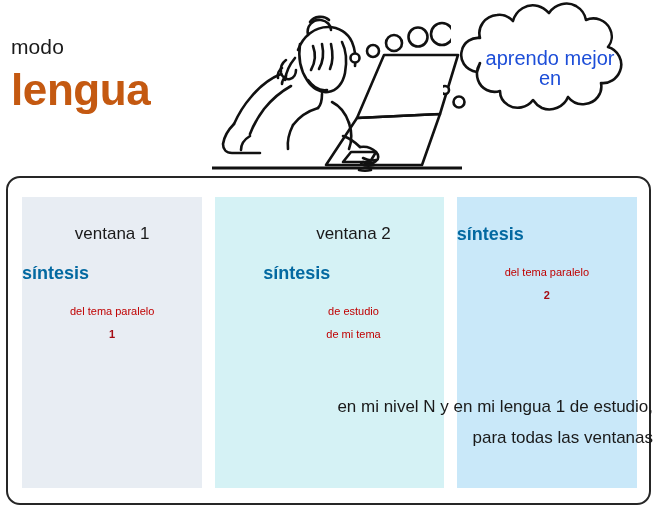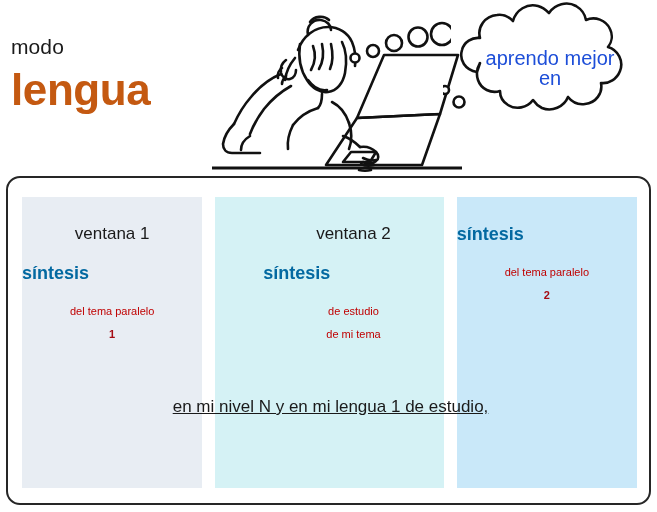--- a/index.html
+++ b/index.html
@@ -140,23 +140,22 @@
     font-weight: bold;
     color: #A50C13;
   }
 
   
   #caption {
     position: absolute;
     left: 0;
     top: 213px;
     width: 645px;
-    text-align: center;
+    text-align: right;
     pointer-events: none;
-    text-decoration: underline;
   }
   #caption span {
     display: block;
     font-size: 17px;
     line-height: 31px;
     color: #1a1a1a;
     white-space: nowrap;
   }
 </style>
 </head>
@@ -285,15 +284,16 @@
     <div class="window-panel" style="background: rgb(201, 232, 249);">
       <span class="panel-keyword">síntesis</span>
       <span class="panel-line">del tema paralelo</span>
       <span class="panel-line emphasis">2</span>
     </div>
 
   </div>
 
   <div id="caption">
     <span>en mi nivel N  y en mi lengua 1 de estudio,</span>
+    <span>para todas las ventanas</span>
   </div>
 
 </div>
 
 </body></html>

